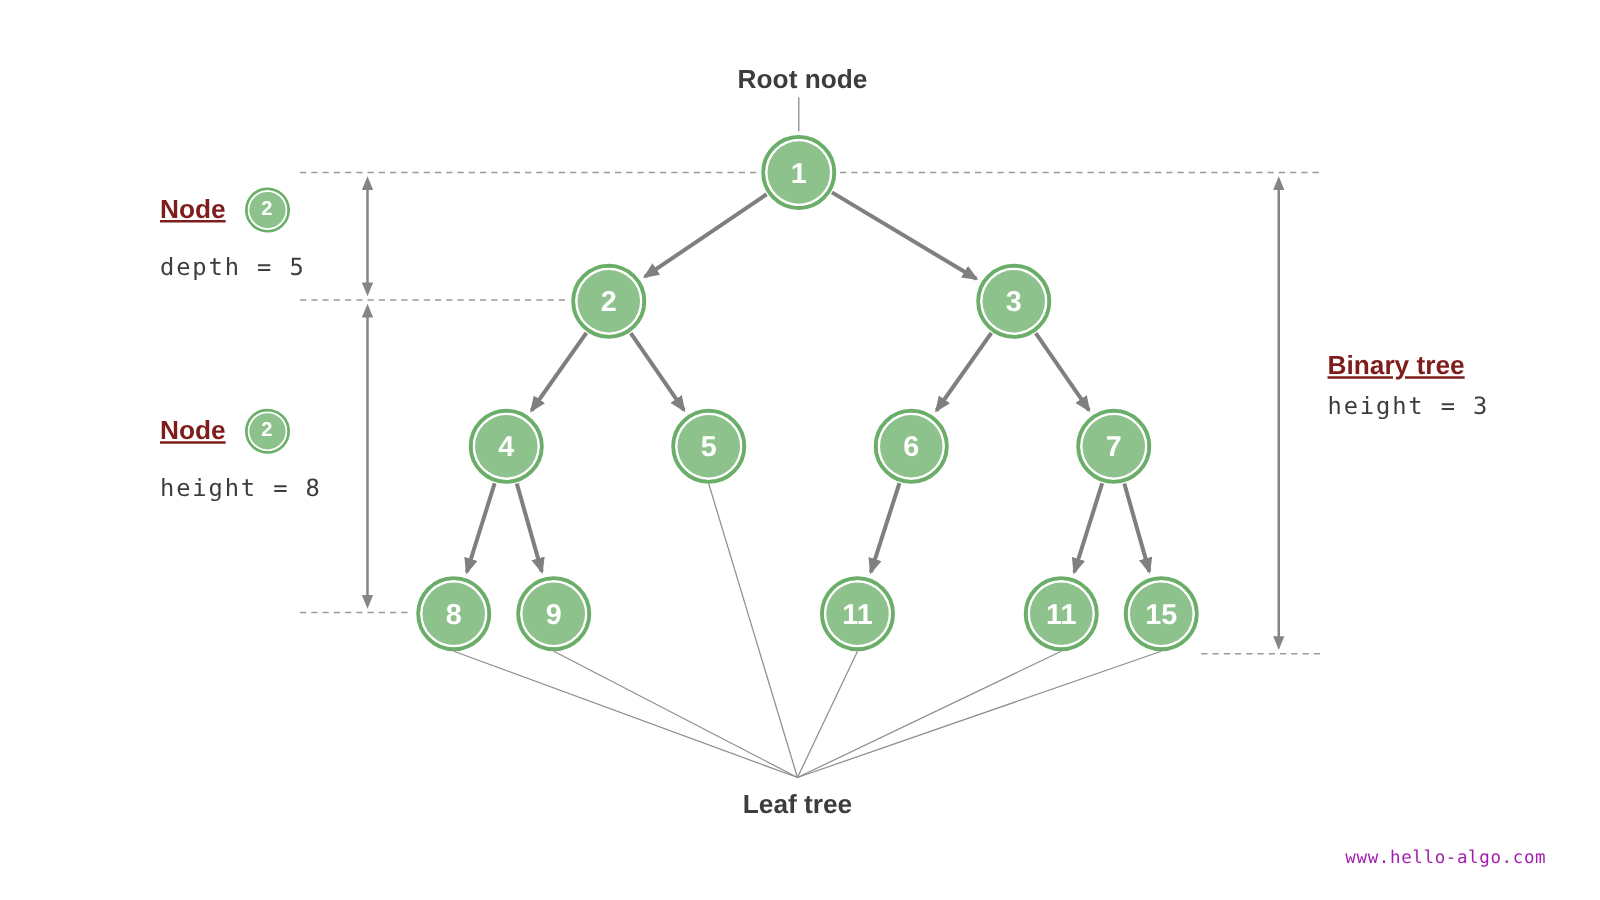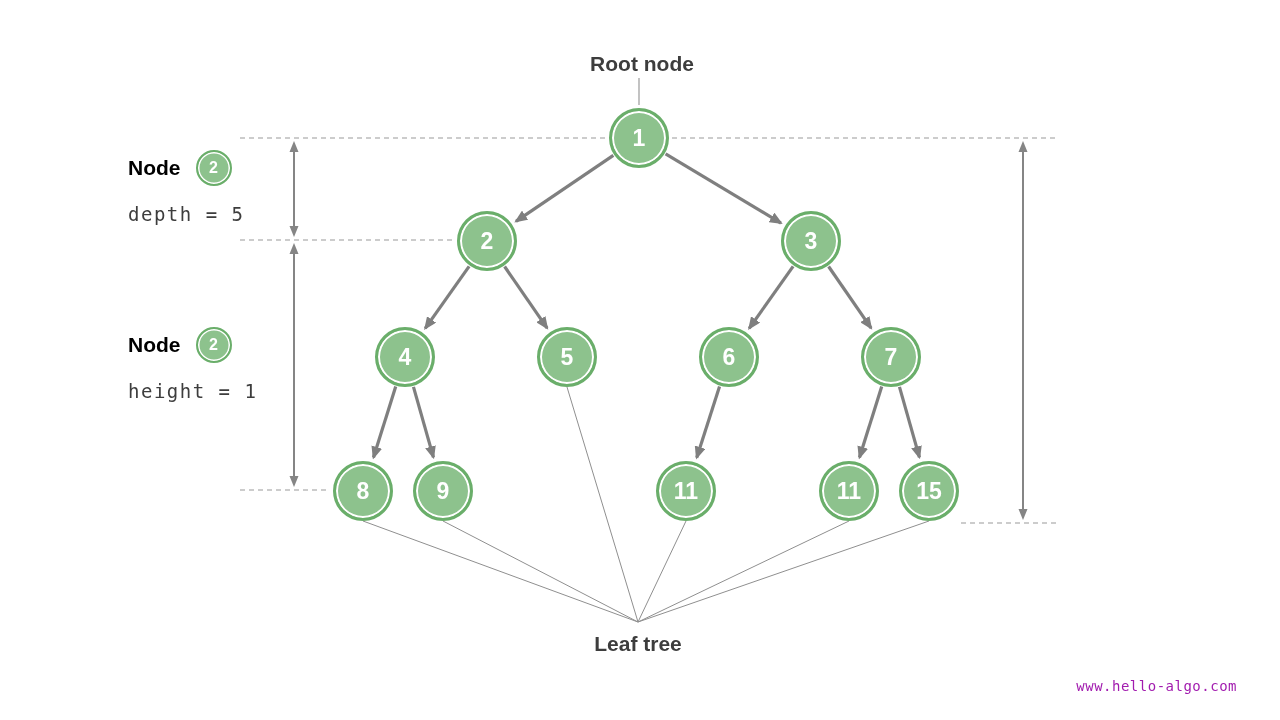--- a/index.html
+++ b/index.html
@@ -14,21 +14,21 @@
     background:#8dc28d;border:3px solid #6aae6a;box-shadow:inset 0 0 0 2px #ffffff;
     display:flex;align-items:center;justify-content:center;
     color:#ffffff;font-weight:700;font-size:23px;line-height:1;
   }
   .big-label{
     position:absolute;transform:translateX(-50%);
     font-weight:700;font-size:21px;white-space:nowrap;color:#3d3d3d;text-align:right;
   }
   .annot{position:absolute;}
   .annot-row{display:flex;align-items:center;gap:15px;}
-  .annot-title{font-weight:700;font-size:21px;color:#000000;white-space:nowrap;}
+  .annot-title{font-weight:700;font-size:21px;color:#7f1d1d;white-space:nowrap;text-decoration:underline;}
   .badge{
     width:36px;height:36px;border-radius:50%;box-sizing:border-box;flex:0 0 auto;
     background:#8dc28d;border:2.5px solid #6aae6a;box-shadow:inset 0 0 0 1.5px #ffffff;
     display:flex;align-items:center;justify-content:center;
     color:#ffffff;font-weight:700;font-size:16px;line-height:1;
   }
   .mono{
     font-family:"DejaVu Sans Mono","Liberation Mono",monospace;
     font-size:19px;letter-spacing:1.5px;color:#3d3d3d;white-space:nowrap;
   }
@@ -113,18 +113,22 @@
     <div class="annot-detail mono">depth = 5</div>
   </div>
 
   <div class="annot" id="annot-height" style="left:128px;top:327px;">
     <div class="annot-row">
       <span class="annot-title">Node</span>
       <span class="badge">
           <span>2</span>
         </span>
     </div>
-    <div class="annot-detail mono">height = 1</div>
+    <div class="annot-detail mono">height = 8</div>
   </div>
 
+  <div class="annot" id="annot-tree" style="left:1062px;top:281px;">
+    <div class="annot-title">Binary tree</div>
+    <div class="annot-detail mono">height = 3</div>
+  </div>
 
   <div id="watermark">www.hello-algo.com</div>
 </div>
 
 </body></html>

